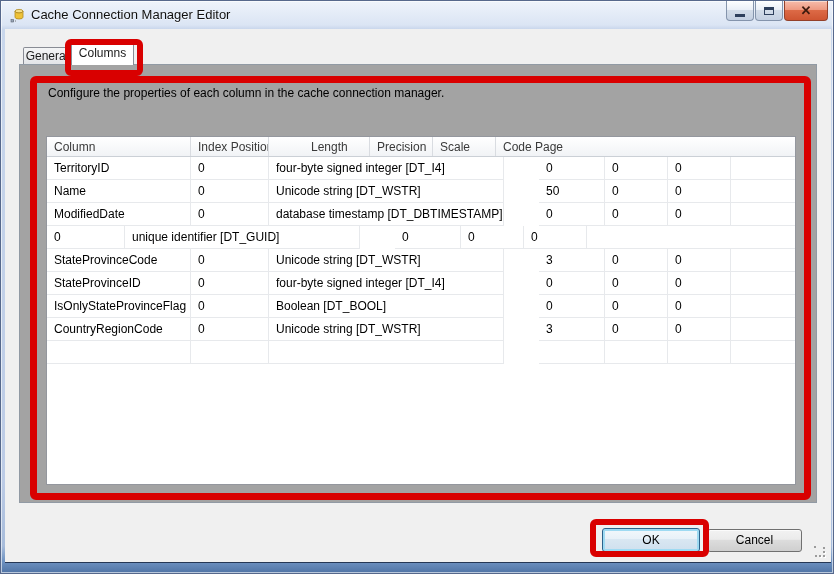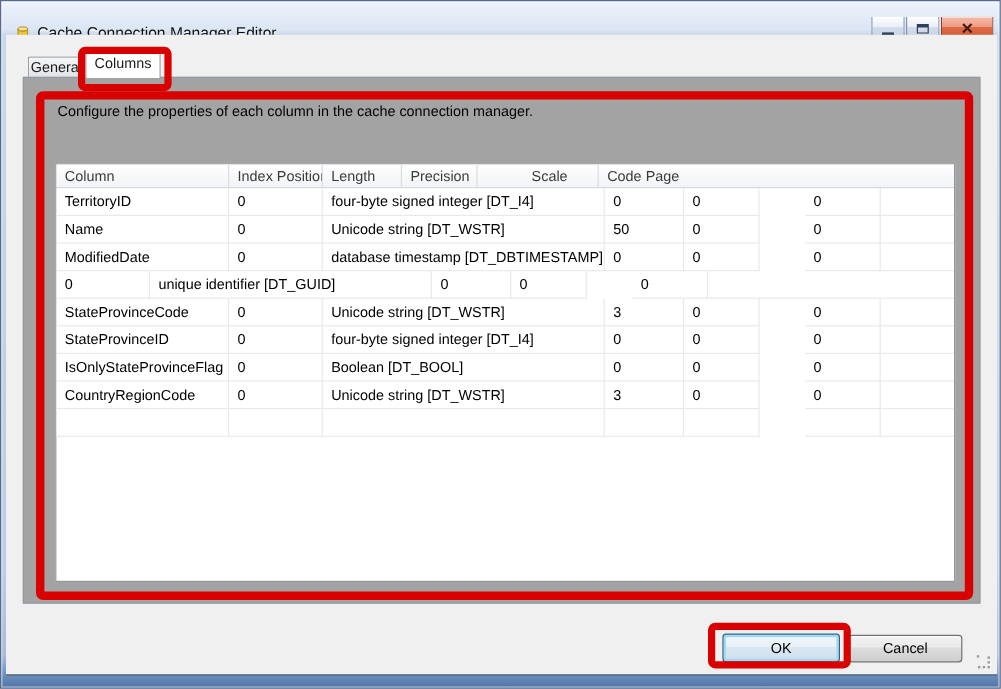--- a/index.html
+++ b/index.html
@@ -8,21 +8,21 @@
 
   .window {
     position:relative; width:834px; height:574px; overflow:hidden;
     background: linear-gradient(180deg,#eef3fb 0px,#dbe5f4 24px,#c9d7ec 28px,
                 #bccbe6 480px,#a7bcdb 545px,#6f93c2 560px,#4a6ea0 574px);
     border:1px solid #56688c;
     box-shadow: inset 0 0 0 1px rgba(255,255,255,.6);
   }
 
   
-  .titlebar { position:absolute; left:0; top:13px; width:100%; height:28px;padding-left:17px; }
+  .titlebar { position:absolute; left:0; top:0; width:100%; height:28px;padding-left:17px; }
   .title-icon { position:absolute; left:9px; top:6px; width:16px; height:16px; }
   .title-text {
     position:absolute; left:30px; top:0; height:28px; line-height:27px;
     font-size:13px; color:#101010; text-shadow:0 1px 0 rgba(255,255,255,.7);
   }
   .winbtn {
     position:absolute; top:0; height:20px; border:1px solid #8494ac; border-top:none;
     border-radius:0 0 4px 4px;
     background:linear-gradient(#fdfeff,#eaeff7 45%,#d4dde9 46%,#c4d0e2);
     box-shadow: inset 0 1px 0 #ffffff; cursor:default;
@@ -82,21 +82,21 @@
     font-size:12px; color:#3a3a3a; padding:3px 0 0 7px;
     border-right:1px solid #d9dce1; overflow:hidden; white-space:nowrap;
   }
   .grow { display:flex; height:23px; background:#fff; }
   .cell {
     font-size:12px; color:#000; line-height:22px; padding-left:7px;
     border-right:1px solid #e7e9ec; border-bottom:1px solid #e7e9ec;
     overflow:hidden; white-space:nowrap;
   }
   .c0 { width:144px; } .c1 { width:78px; } .c2 { width:235px; }
-  .c3 { width:66px; }  .c4 { width:63px; } .c5 { width:63px;margin-left:38px; }
+  .c3 { width:66px;margin-left:35px; }  .c4 { width:63px; } .c5 { width:63px; }
   .c6 { flex:1; border-right:none; }
 
   
   .btn {
     position:absolute; height:23px; font-size:12px; color:#000; text-align:center;
     border:1px solid #707070; border-radius:3px; cursor:default;
     background:linear-gradient(#f2f2f2,#ebebeb 45%,#dddddd 46%,#cfcfcf);
     box-shadow: inset 0 1px 0 #fbfbfb; line-height:21px;
   }
   .btn-ok {

